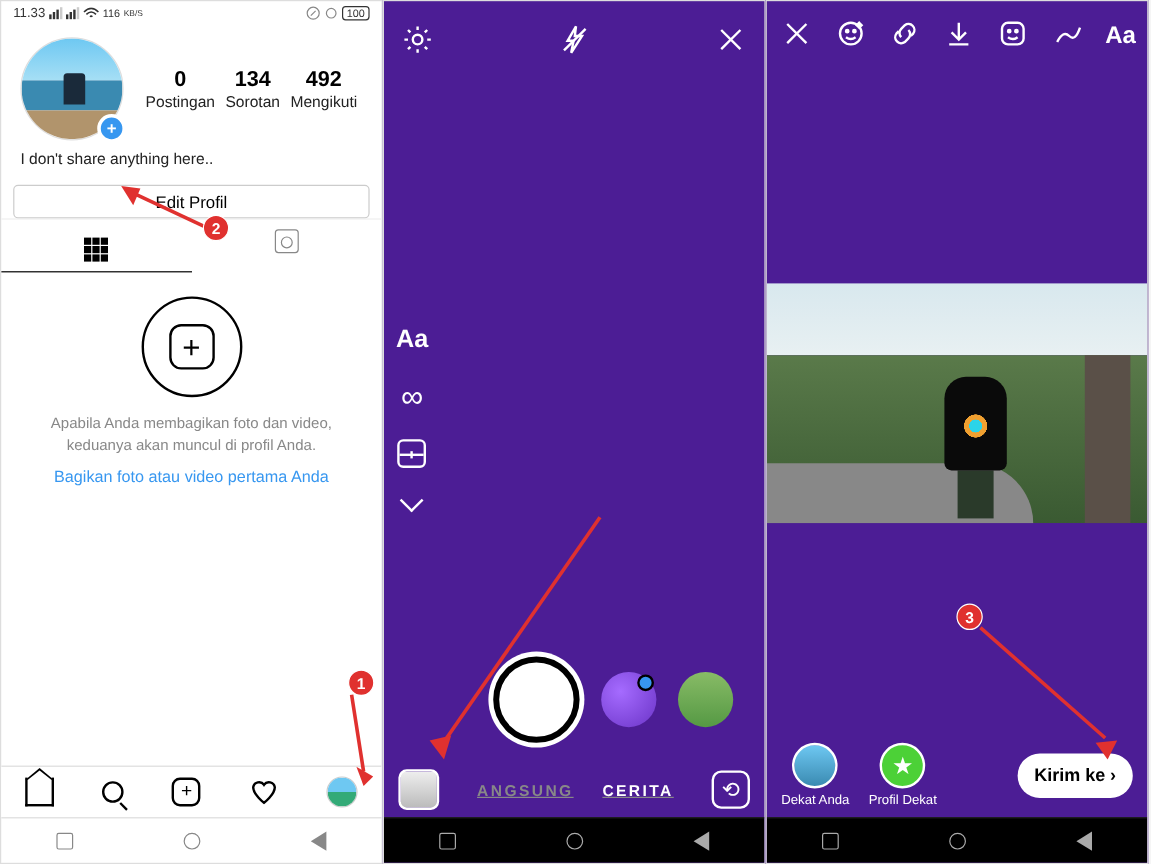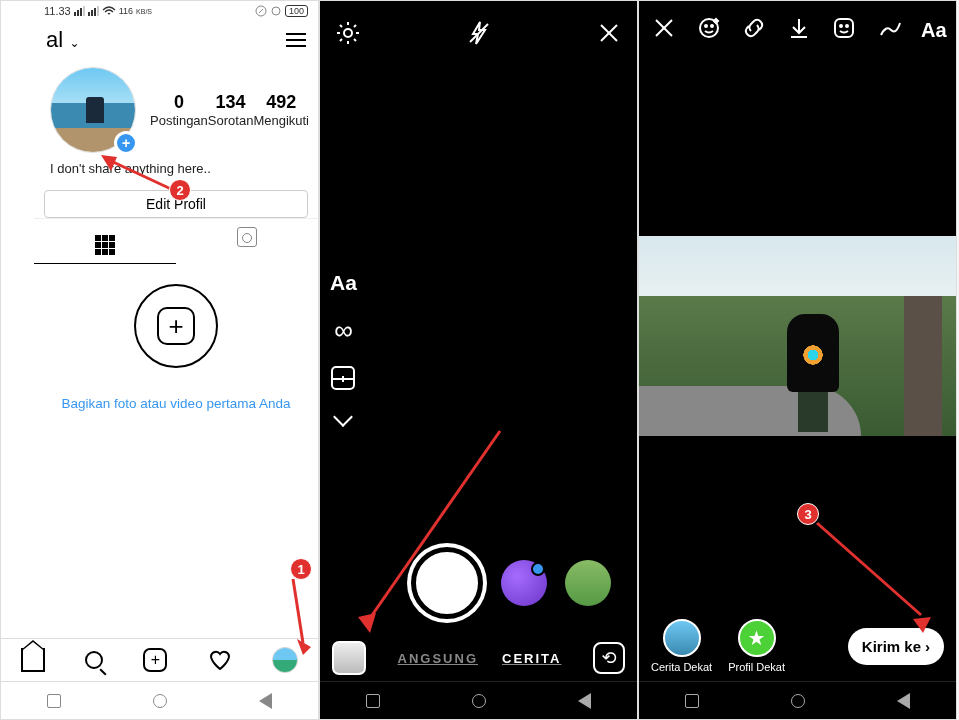--- a/index.html
+++ b/index.html
@@ -1,19 +1,19 @@
 <!DOCTYPE html>
 <html><head>
 <meta charset="utf-8">
 <style>
   * { box-sizing: border-box; margin: 0; padding: 0; font-family: -apple-system, Helvetica, Arial, sans-serif; }
   body { display: flex; width: 959px; height: 720px; background: #f5f5f5; }
   .screen { width: 319px; height: 720px; position: relative; border: 1px solid #ddd; overflow: hidden; }
-  .s1 { background: #fff; padding-left: 33px; }
-  .s2, .s3 { background: #000000; }
+  .s1 { background: #fff; }
+  .s2, .s3 { background: #4c1d95; }
 
   
   .status-bar { display: flex; justify-content: space-between; align-items: center; padding: 4px 10px; font-size: 11px; color: #333; }
   .sb-left, .sb-right { display: flex; align-items: center; gap: 3px; }
   .sig { display: inline-flex; align-items: flex-end; gap: 1px; }
   .sig span { width: 2px; background:#333; }
   .sig span:nth-child(1){height:4px}.sig span:nth-child(2){height:6px}.sig span:nth-child(3){height:8px}.sig span:nth-child(4){height:10px;background:#ccc}
   .batt { border:1px solid #333; border-radius:3px; padding:0 3px; font-size:9px; }
   .header1 { display:flex; justify-content:space-between; align-items:center; padding:6px 12px 4px; }
   .uname { font-size:22px; font-weight:300; }
@@ -42,21 +42,21 @@
   .grid-ic { display:inline-grid; grid-template-columns:repeat(3,6px); grid-template-rows:repeat(3,6px); gap:1px; }
   .grid-ic span{ background:#000; }
   .tag-ic { width:20px; height:20px; border:1.5px solid #888; border-radius:3px; display:inline-block; position:relative; }
   .tag-ic::after{content:""; position:absolute; left:4px; top:5px; width:8px; height:8px; border:1.5px solid #888; border-radius:50%;}
 
   .empty { text-align:center; padding:14px 24px 0; }
   .big-plus { width:84px; height:84px; border:2px solid #000; border-radius:50%; margin:6px auto 14px; display:flex; align-items:center; justify-content:center; }
   .big-plus .inner { width:38px; height:38px; border:2.5px solid #000; border-radius:10px; display:flex; align-items:center; justify-content:center; font-size:26px; font-weight:300; }
   .empty h2 { font-size:26px; font-weight:300; margin-bottom:8px; }
   .empty p { font-size:12.5px; color:#888; line-height:1.4; }
-  .empty a { display:block; margin-top:28px; color:#3797f0; font-size:13.5px; font-weight:500; }
+  .empty a { display:block; margin-top:10px; color:#3797f0; font-size:13.5px; font-weight:500; }
 
   .tabbar { position:absolute; bottom:38px; left:0; right:0; display:flex; justify-content:space-around; align-items:center; padding:8px 0; border-top:1px solid #ddd; background:#fff; }
   .ico { width:24px; height:24px; }
   .home-ic{ border:2px solid #000; border-top:none; position:relative;}
   .home-ic::before{content:"";position:absolute;left:-2px;top:-8px;width:0;height:0;border-left:12px solid transparent;border-right:12px solid transparent;border-bottom:10px solid #000;}
   .home-ic::after{content:"";position:absolute;left:0;top:-6px;width:0;height:0;border-left:10px solid transparent;border-right:10px solid transparent;border-bottom:8px solid #fff;}
   .srch-ic{border:2px solid #000;border-radius:50%;width:18px;height:18px;position:relative;}
   .srch-ic::after{content:"";position:absolute;right:-6px;bottom:-6px;width:8px;height:2px;background:#000;transform:rotate(45deg);}
   .add-ic{border:2px solid #000;border-radius:7px;display:flex;align-items:center;justify-content:center;font-size:16px;}
   .me-ic{width:26px;height:26px;border-radius:50%;overflow:hidden;border:1px solid #ccc;}
@@ -148,31 +148,20 @@
           <circle cx="6" cy="6" r="5" stroke="#888" fill="none"></circle>
           <path d="M4 8 L8 4" stroke="#888"></path>
         </svg>
       <svg width="12" height="12">
           <circle cx="6" cy="6" r="4" stroke="#888" fill="none"></circle>
         </svg>
       <span class="batt">100</span>
     </div>
   </div>
 
-  <div class="header1">
-    <div>
-      <span class="uname">al</span>
-      <span class="chev">⌄</span>
-    </div>
-    <div class="menu">
-        <span></span>
-        <span></span>
-        <span></span>
-      </div>
-  </div>
 
   <div class="prof-row">
     <div class="avatar-wrap">
       <div class="avatar">
           <div class="sky"></div>
           <div class="sea"></div>
           <div class="sand"></div>
           <div class="sit"></div>
         </div>
       <div class="plus-badge">+</div>
@@ -209,20 +198,21 @@
           <span></span>
           <span></span>
         </span></div>
     <div class="tab1"><span class="tag-ic"></span></div>
   </div>
 
   <div class="empty">
     <div class="big-plus">
         <div class="inner">+</div>
       </div>
+    <p>Apabila Anda membagikan foto dan video, keduanya akan muncul di profil Anda.</p>
     <a>Bagikan foto atau video pertama Anda</a>
   </div>
 
   <div class="tabbar">
     <div class="ico home-ic"></div>
     <div class="ico srch-ic"></div>
     <div class="ico add-ic">+</div>
     <div class="ico"><svg class="heart-ic" viewBox="0 0 24 24">
           <path d="M12 21 C12 21 3 14 3 8 A5 5 0 0 1 12 6 A5 5 0 0 1 21 8 C21 14 12 21 12 21Z" fill="none" stroke="#000" stroke-width="2"></path>
         </svg></div>
@@ -342,21 +332,21 @@
             <div class="design"></div>
           </div>
           <div class="legs"></div>
         </div>
     </div>
   </div>
 
   <div class="dest-row">
     <div class="dest">
       <div class="circ c-story"></div>
-      <span>Cerita Dekat</span>
+      <span>Dekat Anda</span>
     </div>
     <div class="dest">
       <div class="circ c-close">★</div>
       <span>Profil Dekat</span>
     </div>
     <div class="send-btn">
       <span>Kirim ke</span>
       <span>›</span>
     </div>
   </div>

